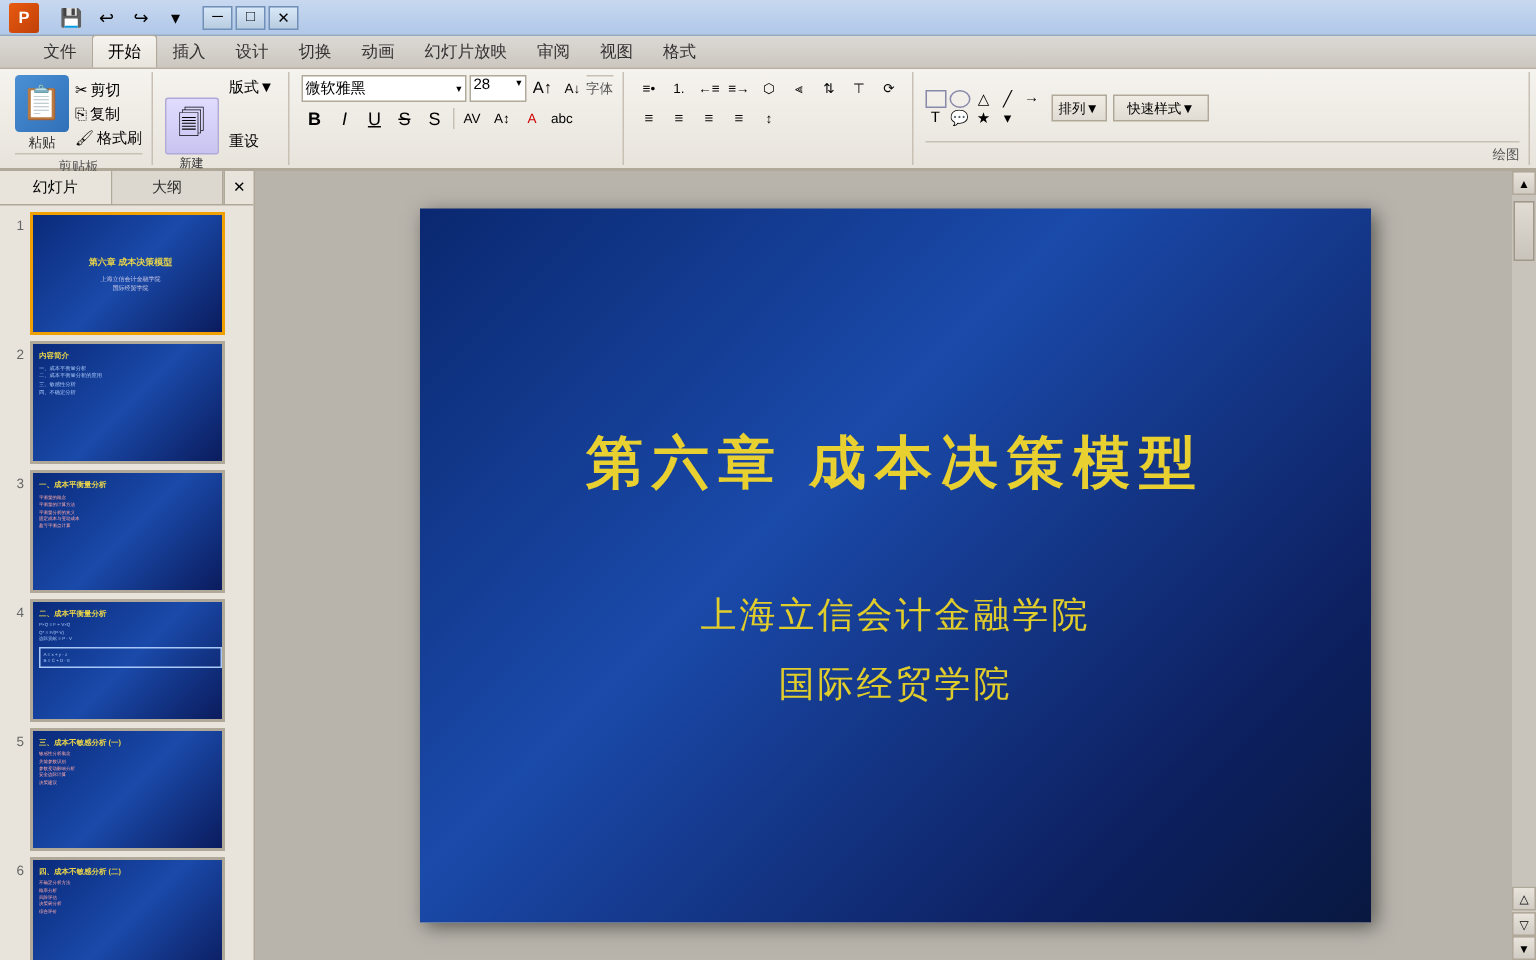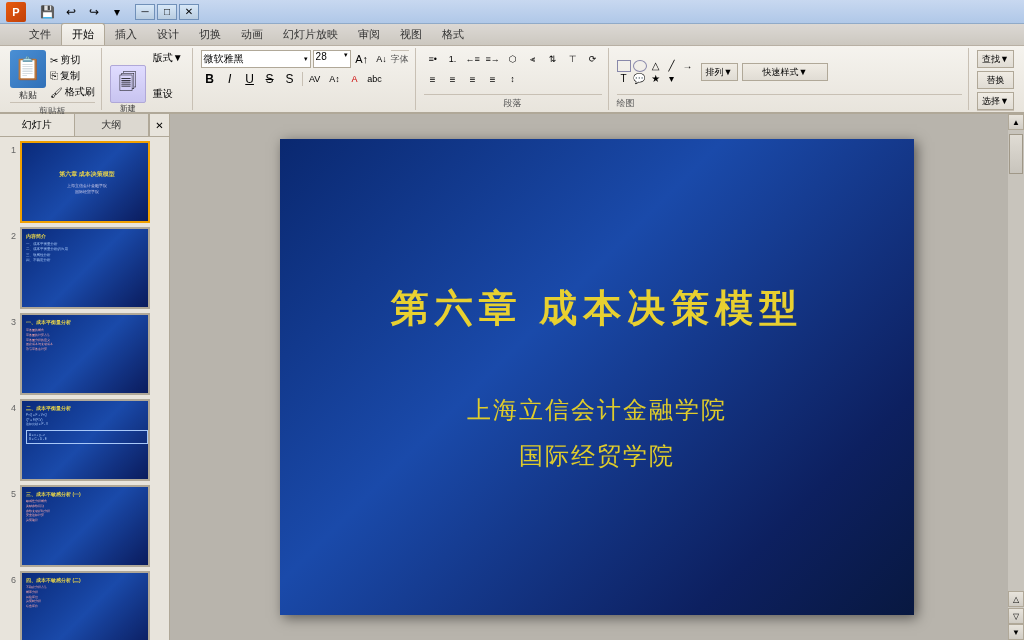--- a/index.html
+++ b/index.html
@@ -205,21 +205,20 @@
         <button class="font-btn" style="font-size:9px;">⟳</button>
       </div>
       <div style="display:flex; gap:2px; align-items:center;">
         <button class="font-btn" style="font-size:10px;">≡</button>
         <button class="font-btn" style="font-size:10px;">≡</button>
         <button class="font-btn" style="font-size:10px;">≡</button>
         <button class="font-btn" style="font-size:10px;">≡</button>
         <button class="font-btn" style="font-size:9px;">↕</button>
       </div>
     </div>
-    <div style="font-size:9px; color:#555; padding-top:2px; border-top:1px solid #c8c0b4; width:100%; text-align:center;">段落</div>
   </div>
 
   <div style="display:flex; flex-direction:column; border-right:1px solid #c8c0b4; padding: 2px 6px 0 6px; flex:1;">
     <div style="flex:1; display:flex; gap:6px; align-items:center;">
 
       <div style="display:flex; flex-direction:column; gap:1px;">
         <div style="display:flex; gap:2px;">
           <div style="width:14px; height:12px; border:1px solid #8888aa; cursor:pointer;"></div>
           <div style="width:14px; height:12px; border:1px solid #8888aa; cursor:pointer; border-radius:50%;"></div>
           <div style="width:14px; height:12px; cursor:pointer; font-size:10px; display:flex;align-items:center;justify-content:center;">△</div>
@@ -229,35 +228,27 @@
         <div style="display:flex; gap:2px;">
           <div style="width:14px; height:12px; cursor:pointer; font-size:10px; display:flex;align-items:center;justify-content:center;">T</div>
           <div style="width:14px; height:12px; cursor:pointer; font-size:10px; display:flex;align-items:center;justify-content:center;">💬</div>
           <div style="width:14px; height:12px; cursor:pointer; font-size:10px; display:flex;align-items:center;justify-content:center;">★</div>
           <div style="width:14px; height:12px; cursor:pointer; font-size:10px; display:flex;align-items:center;justify-content:center;">▾</div>
         </div>
       </div>
       <div style="display:flex; flex-direction:column; gap:3px;">
         <div style="display:flex; gap:4px;">
           <button style="height:18px; font-size:9px; padding:0 4px; border:1px solid #b0a898; background:linear-gradient(to bottom,#f0ece4,#e0dcd4); cursor:pointer;">排列▼</button>
-          <button style="height:18px; font-size:9px; padding:0 20px; border:1px solid #b0a898; background:linear-gradient(to bottom,#f0ece4,#e0dcd4); cursor:pointer;">快速样式▼</button>
-        </div>
-      </div>
-    </div>
-    <div style="font-size:9px; color:#555; padding-top:2px; border-top:1px solid #c8c0b4; width:100%; text-align:left;">绘图</div>
-  </div>
-
-  <div style="display:flex; flex-direction:column; padding: 2px 6px 0 6px;">
-    <div style="flex:1; display:flex; flex-direction:column; gap:3px; justify-content:center;">
-      <button style="height:18px; font-size:9px; padding:0 4px; border:1px solid #b0a898; background:linear-gradient(to bottom,#f0ece4,#e0dcd4); cursor:pointer; white-space:nowrap;">查找▼</button>
-      <button style="height:18px; font-size:9px; padding:0 4px; border:1px solid #b0a898; background:linear-gradient(to bottom,#f0ece4,#e0dcd4); cursor:pointer;">替换</button>
-      <button style="height:18px; font-size:9px; padding:0 4px; border:1px solid #b0a898; background:linear-gradient(to bottom,#f0ece4,#e0dcd4); cursor:pointer;">选择▼</button>
-    </div>
-    <div style="font-size:9px; color:#555; padding-top:2px; border-top:1px solid #c8c0b4; width:100%; text-align:center;">编辑</div>
-  </div>
+          <button style="height:18px; font-size:9px; padding:0 9px; border:1px solid #b0a898; background:linear-gradient(to bottom,#f0ece4,#e0dcd4); cursor:pointer;">快速样式▼</button>
+        </div>
+      </div>
+    </div>
+    <div style="font-size:9px; color:#555; padding-top:2px; border-top:1px solid #c8c0b4; width:100%; text-align:right;">绘图</div>
+  </div>
+
 </div>
 
 <div class="main-area">
 
   <div class="sidebar">
     <div class="sidebar-tabs">
       <div class="sidebar-tab active">幻灯片</div>
       <div class="sidebar-tab">大纲</div>
       <div style="width:20px; height:22px; display:flex; align-items:center; justify-content:center; cursor:pointer; font-size:10px; border-left:1px solid #b0a898;">✕</div>
     </div>

